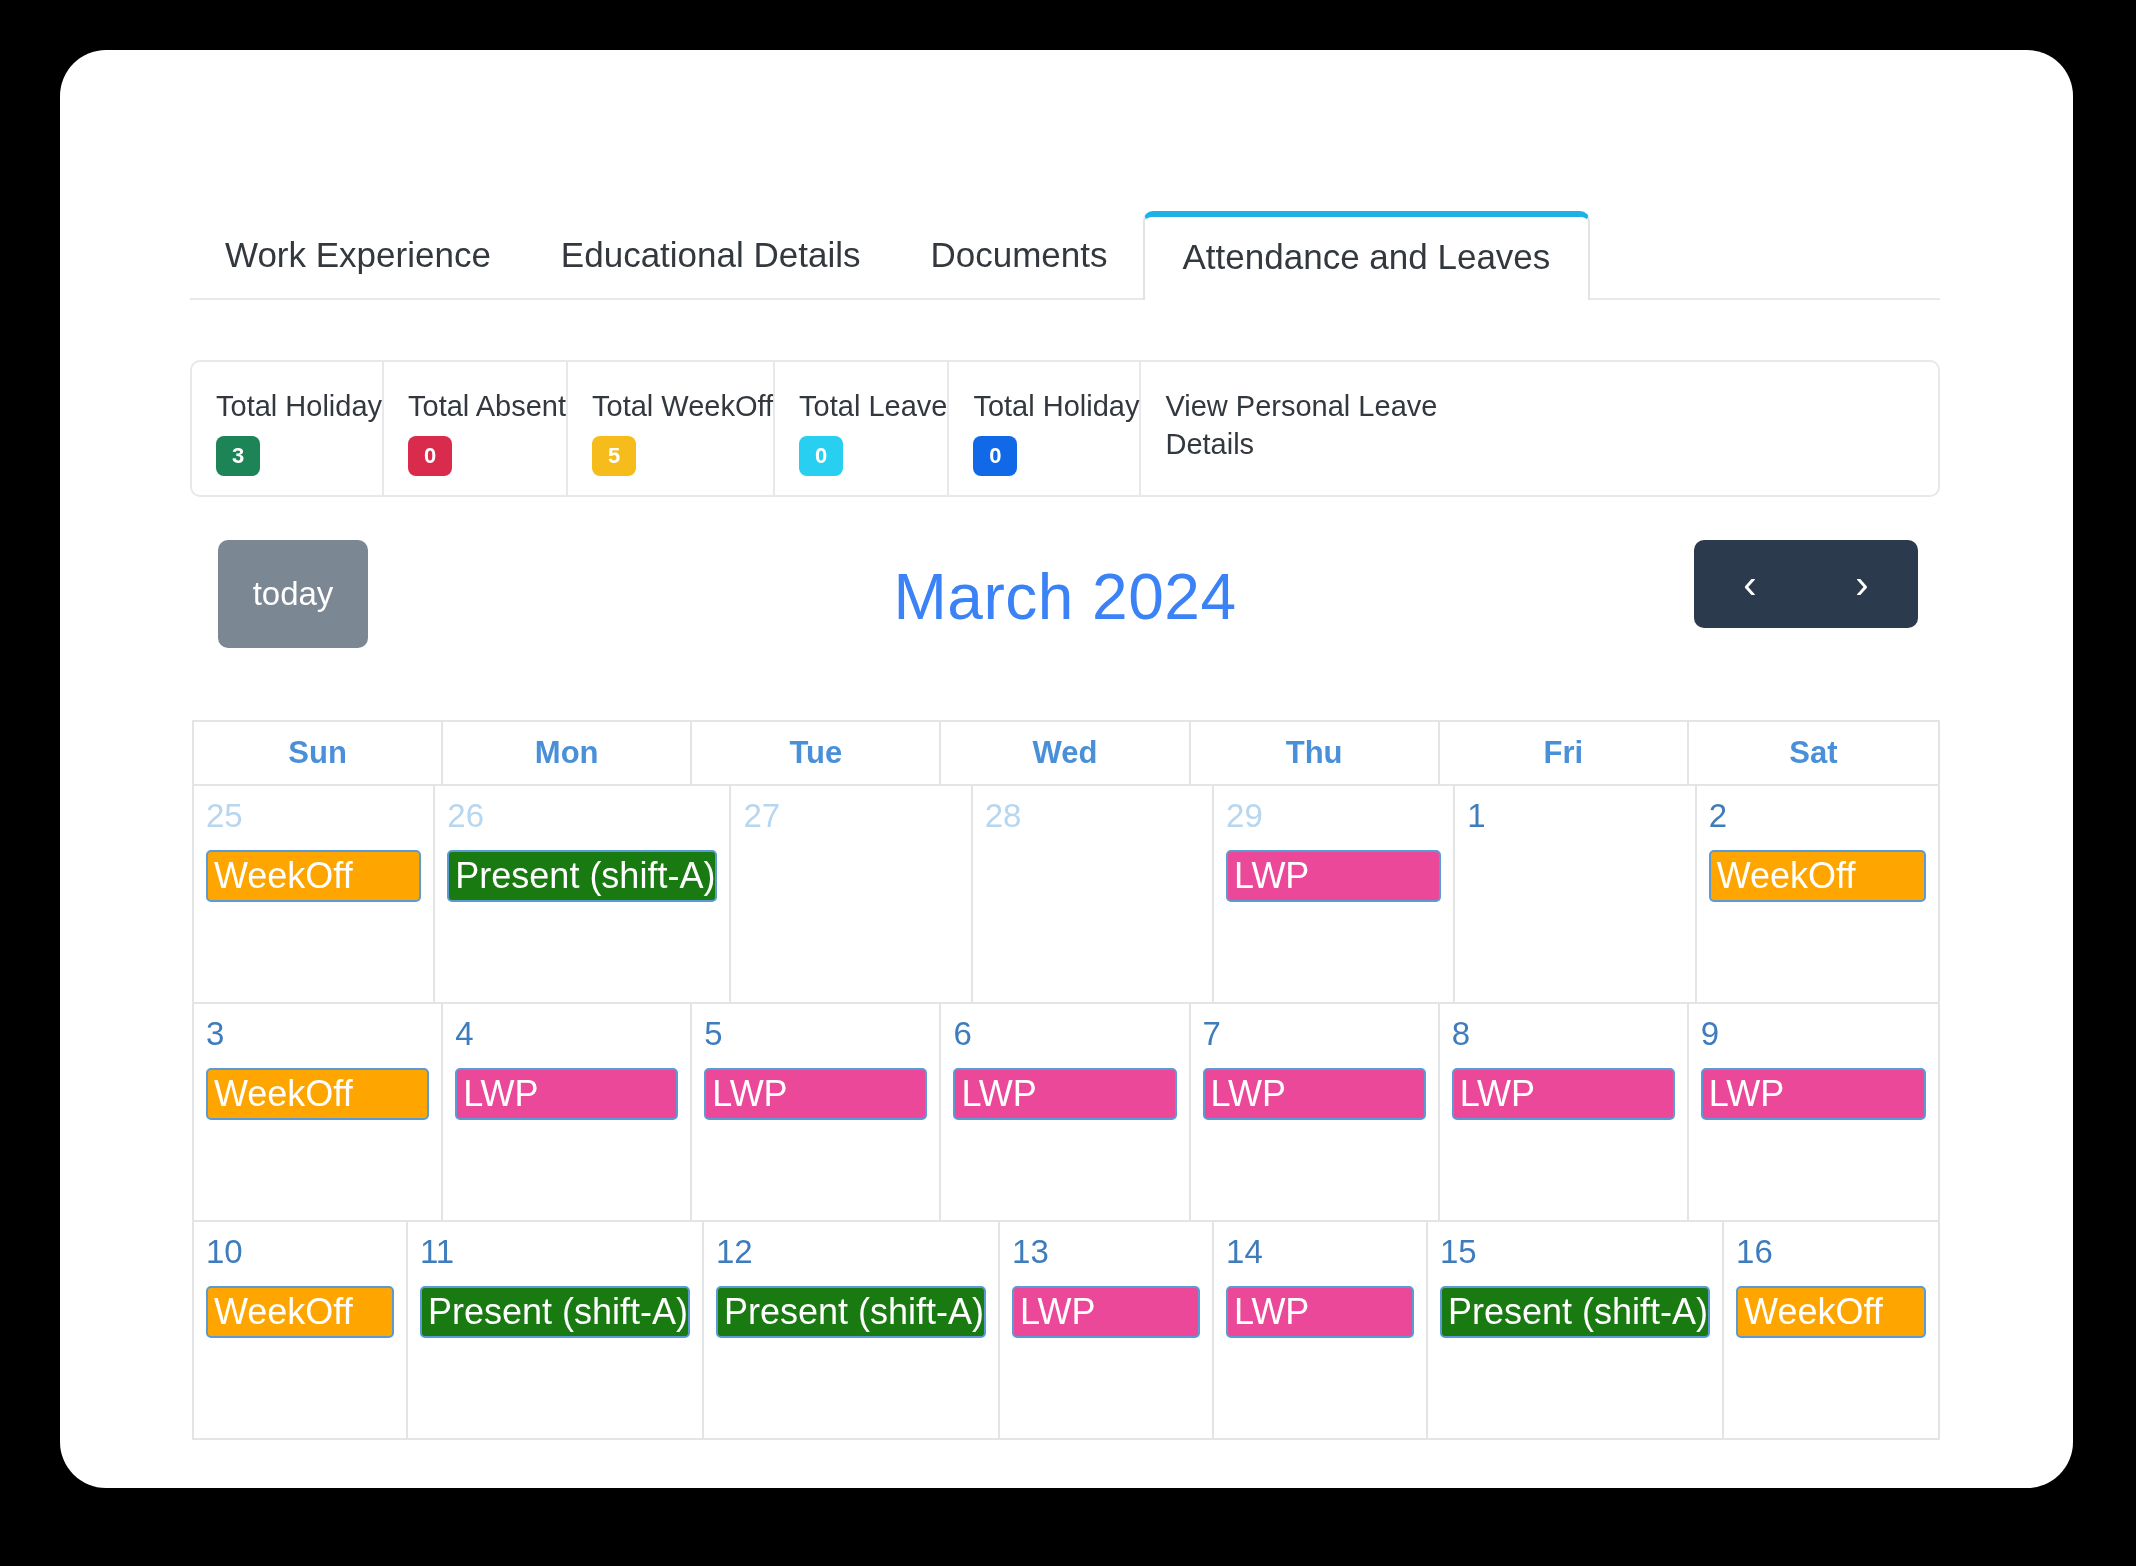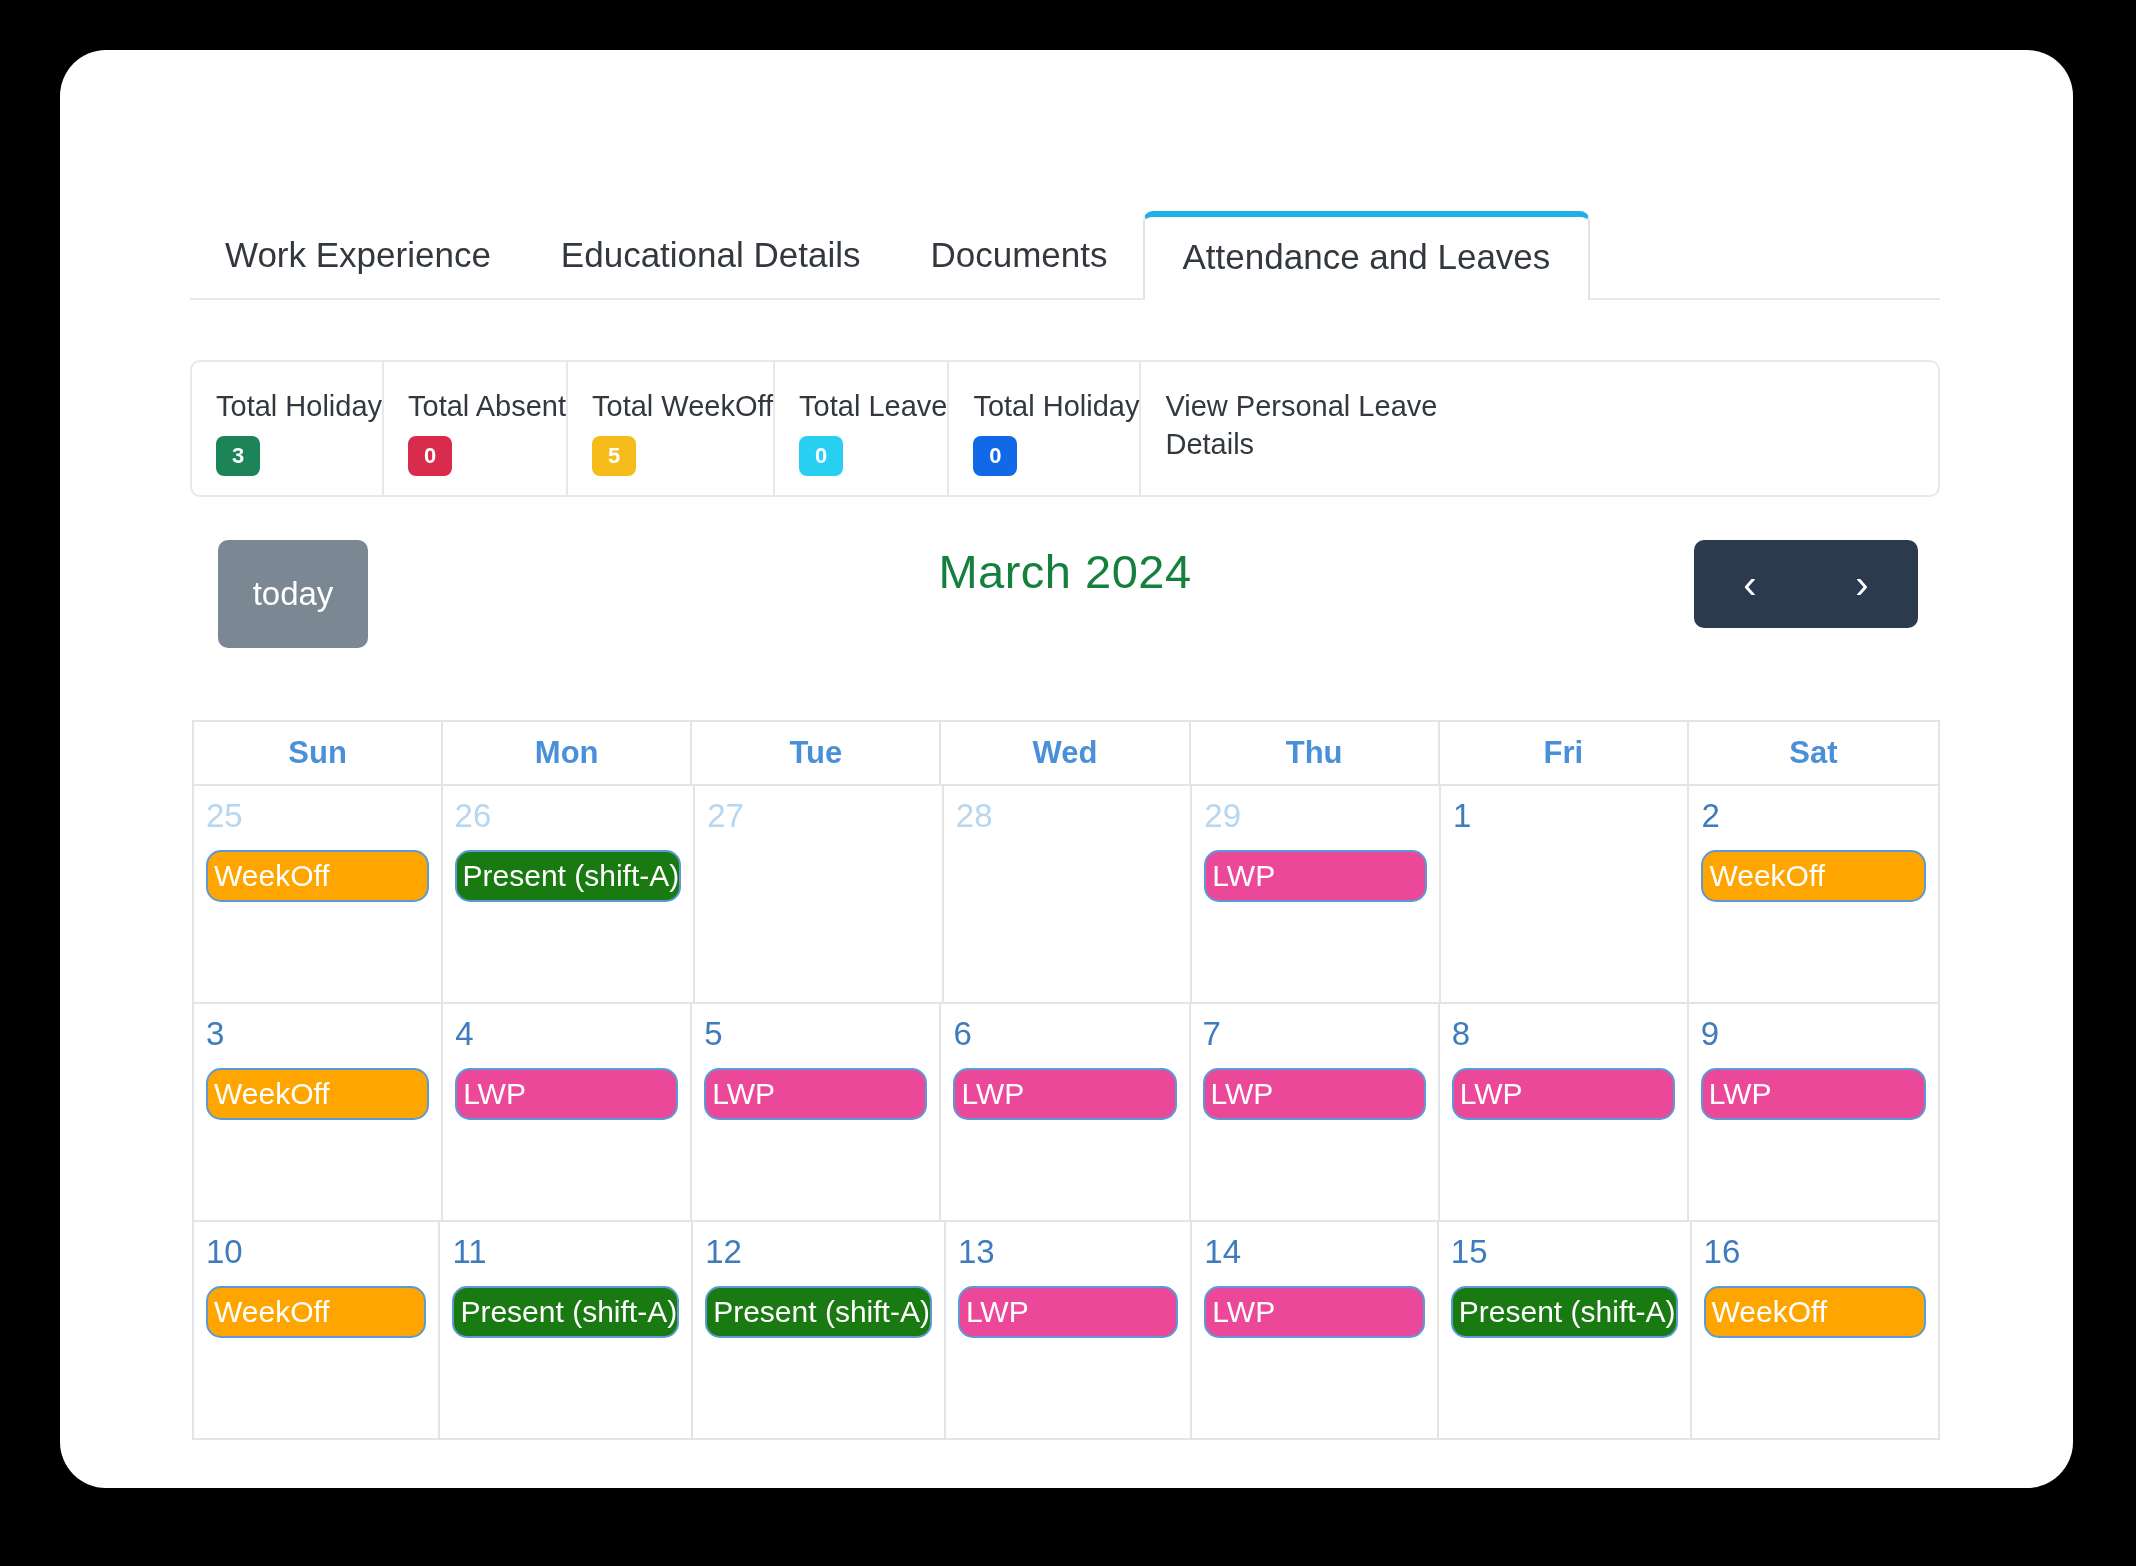--- a/index.html
+++ b/index.html
@@ -118,24 +118,24 @@
     background: #7C8794;
     border: none;
     border-radius: 10px;
     color: #ffffff;
     font-size: 33px;
     font-family: "Liberation Sans", sans-serif;
     cursor: pointer;
   }
   #cal-title {
     position: absolute;
-    left: 0; right: 0; top: 4px;
+    left: 0; right: 0; top: 20px;
     text-align: center;
-    font-size: 47px;
-    color: #15803d;
+    font-size: 64px;
+    color: #3b82f6;
     letter-spacing: 0.5px;
   }
   #nav-group {
     position: absolute;
     right: 22px; top: 0;
     width: 224px; height: 88px;
     background: #2C3A4D;
     border-radius: 10px;
     display: flex;
   }
@@ -197,26 +197,26 @@
     color: #3f7cbd;
     line-height: 1.2;
     padding-right: 4px;
   }
   .day-num.other { color: #b7d6ef; }
 
   .event {
     margin-top: 14px;
     height: 52px;
     border: 2px solid #5B9BD5;
-    border-radius: 15px;
+    border-radius: 5px;
     display: flex;
     align-items: center;
     padding-left: 6px;
     color: #ffffff;
-    font-size: 30px;
+    font-size: 36px;
     white-space: nowrap;
     overflow: hidden;
     cursor: pointer;
   }
   .ev-weekoff { background: #FFA500; }
   .ev-present { background: #1A7A12; }
   .ev-lwp     { background: #ec4899; }
 </style>
 </head>
 <body>

